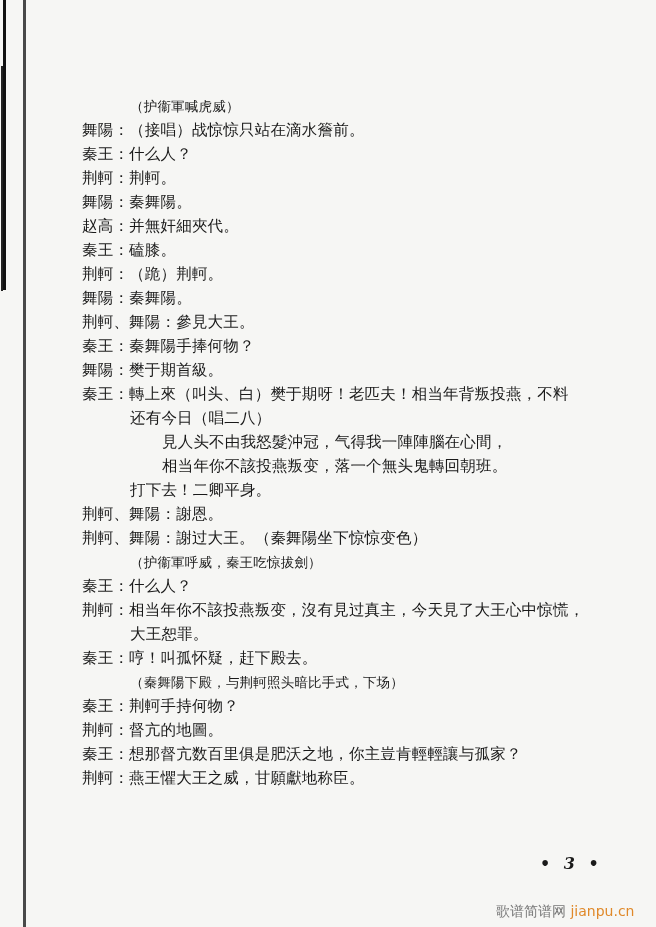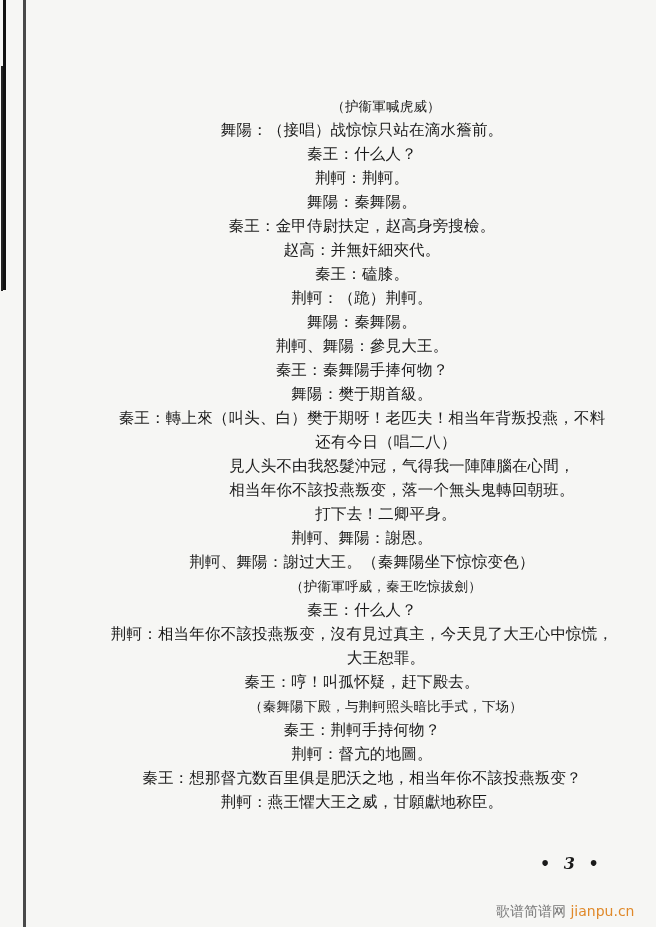--- a/index.html
+++ b/index.html
@@ -10,21 +10,20 @@
     color: #1a1a1a;
   }
   .page { position: absolute; left: 0; top: 0; width: 656px; height: 927px; }
   .edge-outer { position: absolute; left: 3px; top: 0; width: 3px; height: 290px; background: #111; }
   .edge-outer2 { position: absolute; left: 1px; top: 66px; width: 2px; height: 225px; background: #222; }
   .edge-inner { position: absolute; left: 23px; top: 0; width: 3px; height: 927px; background: #2a2a2a; opacity: 0.85; }
   .lines { position: absolute; left: 82px; top: 94px; width: 560px; }
   .line {
     height: 24px; line-height: 24px; font-size: 15.5px; white-space: nowrap;
     letter-spacing: 0.2px;
-    text-align: center;
   }
   .stage { padding-left: 48px; font-size: 13.5px; }
   .cont { padding-left: 48px; }
   .verse { padding-left: 80px; }
   .speaker { font-weight: normal; }
   .page-num {
     position: absolute; left: 540px; top: 854px; font-size: 16px;
     font-style: italic; font-weight: bold; letter-spacing: 4px;
   }
   .watermark {
@@ -40,21 +39,20 @@
   <div class="edge-outer"></div>
   <div class="edge-outer2"></div>
   <div class="edge-inner"></div>
 
   <div class="lines" id="lines">
       <div class="line stage"><span>（护衞軍喊虎威）</span></div>
       <div class="line "><span class="speaker">舞陽：</span><span>（接唱）战惊惊只站在滴水簷前。</span></div>
       <div class="line "><span class="speaker">秦王：</span><span>什么人？</span></div>
       <div class="line "><span class="speaker">荆軻：</span><span>荆軻。</span></div>
       <div class="line "><span class="speaker">舞陽：</span><span>秦舞陽。</span></div>
-      <div class="line "><span class="speaker">秦王：</span><span>金甲侍尉扶定，赵高身旁搜檢。</span></div>
       <div class="line "><span class="speaker">赵高：</span><span>并無奸細夾代。</span></div>
       <div class="line "><span class="speaker">秦王：</span><span>磕膝。</span></div>
       <div class="line "><span class="speaker">荆軻：</span><span>（跪）荆軻。</span></div>
       <div class="line "><span class="speaker">舞陽：</span><span>秦舞陽。</span></div>
       <div class="line "><span class="speaker">荆軻、舞陽：</span><span>參見大王。</span></div>
       <div class="line "><span class="speaker">秦王：</span><span>秦舞陽手捧何物？</span></div>
       <div class="line "><span class="speaker">舞陽：</span><span>樊于期首級。</span></div>
       <div class="line "><span class="speaker">秦王：</span><span>轉上來（叫头、白）樊于期呀！老匹夫！相当年背叛投燕，不料</span></div>
       <div class="line cont"><span>还有今日（唱二八）</span></div>
       <div class="line verse"><span>見人头不由我怒髮沖冠，气得我一陣陣腦在心間，</span></div>
@@ -63,21 +61,21 @@
       <div class="line "><span class="speaker">荆軻、舞陽：</span><span>謝恩。</span></div>
       <div class="line "><span class="speaker">荆軻、舞陽：</span><span>謝过大王。（秦舞陽坐下惊惊变色）</span></div>
       <div class="line stage"><span>（护衞軍呼威，秦王吃惊拔劍）</span></div>
       <div class="line "><span class="speaker">秦王：</span><span>什么人？</span></div>
       <div class="line "><span class="speaker">荆軻：</span><span>相当年你不該投燕叛变，沒有見过真主，今天見了大王心中惊慌，</span></div>
       <div class="line cont"><span>大王恕罪。</span></div>
       <div class="line "><span class="speaker">秦王：</span><span>哼！叫孤怀疑，赶下殿去。</span></div>
       <div class="line stage"><span>（秦舞陽下殿，与荆軻照头暗比手式，下场）</span></div>
       <div class="line "><span class="speaker">秦王：</span><span>荆軻手持何物？</span></div>
       <div class="line "><span class="speaker">荆軻：</span><span>督亢的地圖。</span></div>
-      <div class="line "><span class="speaker">秦王：</span><span>想那督亢数百里俱是肥沃之地，相当年你不該投燕叛变？</span></div>
+      <div class="line "><span class="speaker">秦王：</span><span>想那督亢数百里俱是肥沃之地，你主豈肯輕輕讓与孤家？</span></div>
       <div class="line "><span class="speaker">荆軻：</span><span>燕王懼大王之威，甘願獻地称臣。</span></div>
     </div>
 
   <div class="page-num">• 3 •</div>
 
   <div class="watermark">
     <span>歌谱简谱网</span>
     <span class="url">jianpu.cn</span>
   </div>
 </div>

